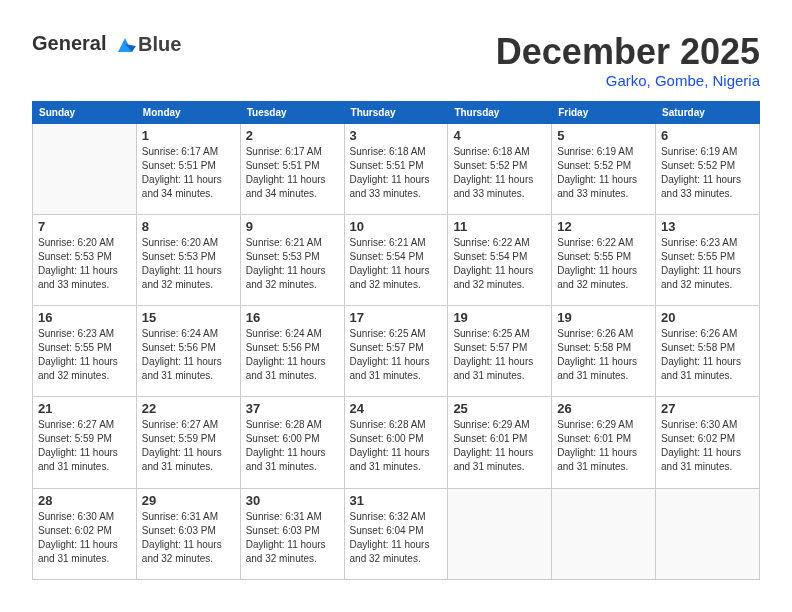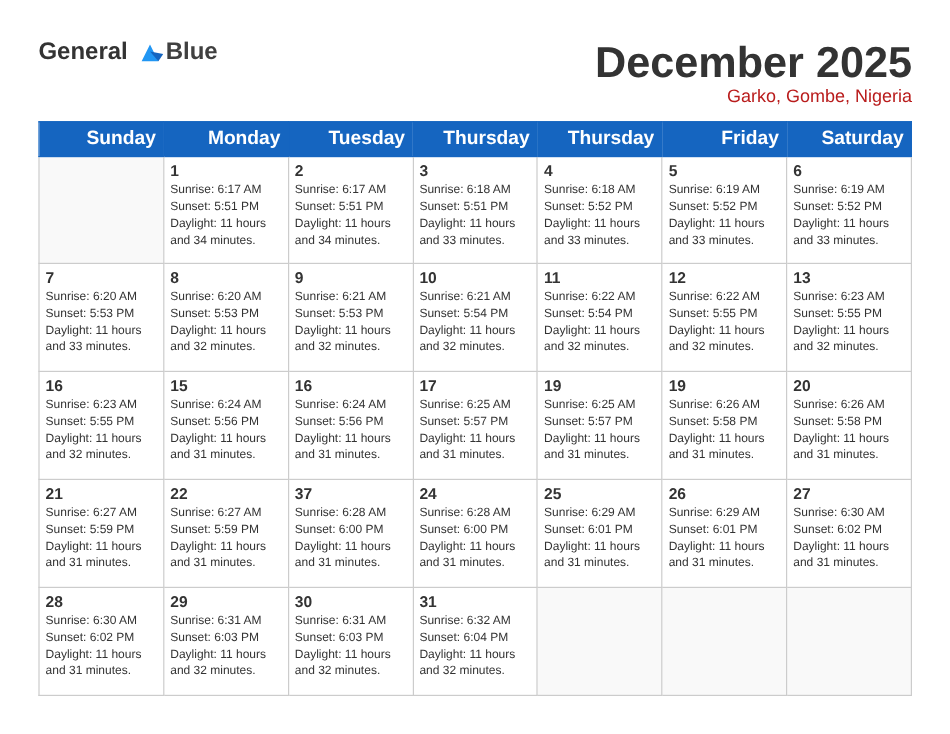--- a/index.html
+++ b/index.html
@@ -32,36 +32,36 @@
     }
     .month-title {
       font-size: 36px;
       font-weight: bold;
       color: #333;
       line-height: 1.1;
       margin-left: 48px;
     }
     .location {
       font-size: 15px;
-      color: #b91c1c;
+      color: #1d4ed8;
       text-align: right;
     }
     .calendar {
       flex: 1;
       border: 1px solid #ccc;
       border-collapse: collapse;
       width: 100%;
       table-layout: fixed;
     }
     .calendar th {
       background-color: #1565C0;
       color: #fff;
-      text-align: right;
+      text-align: left;
       padding: 5px 6px;
-      font-size: 16px;
+      font-size: 10px;
       border: 1px solid #1565C0;
     }
     .calendar td {
       border: 1px solid #ccc;
       vertical-align: top;
       padding: 4px 5px;
       font-size: 10px;
       color: #333;
       height: 88px;
     }

